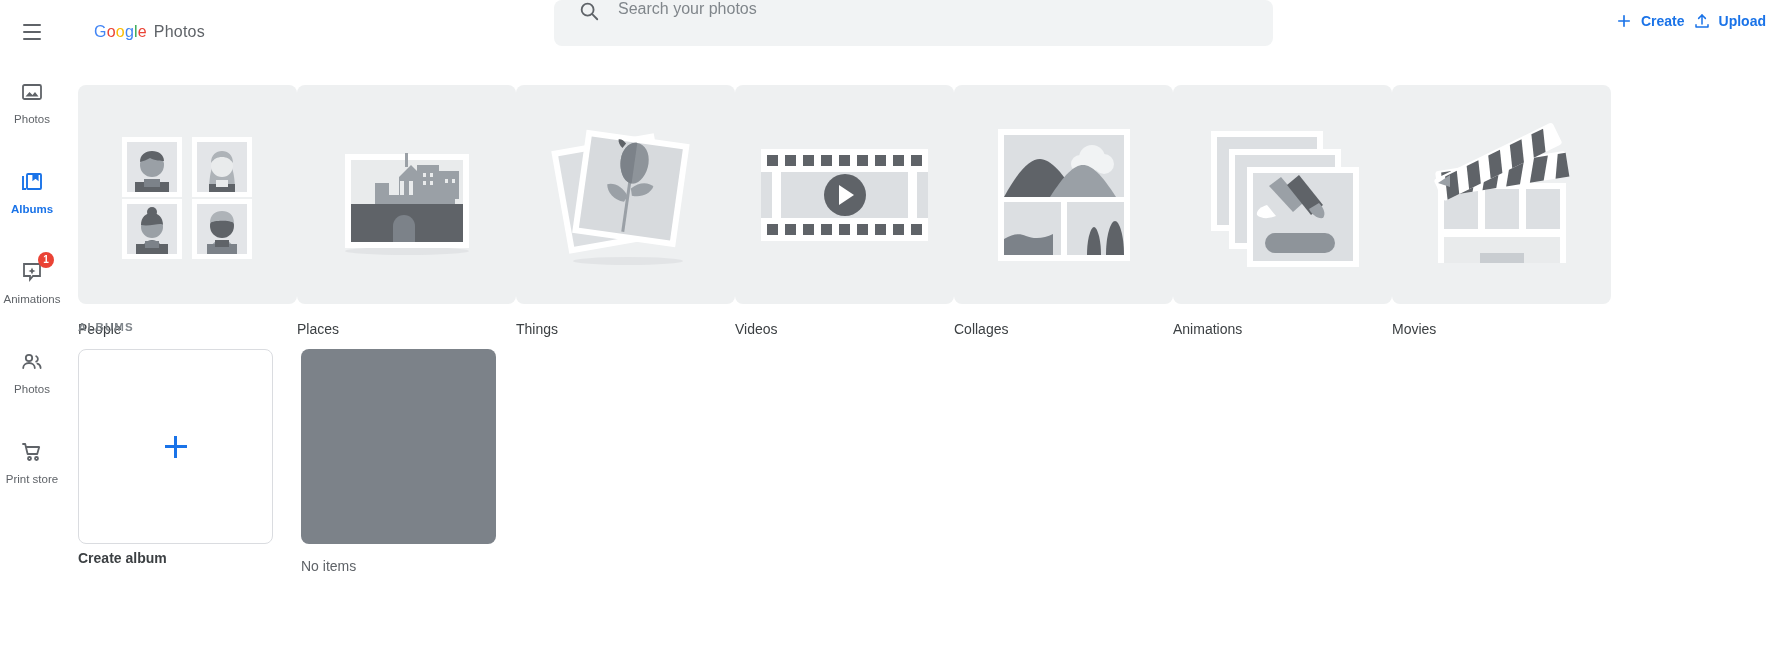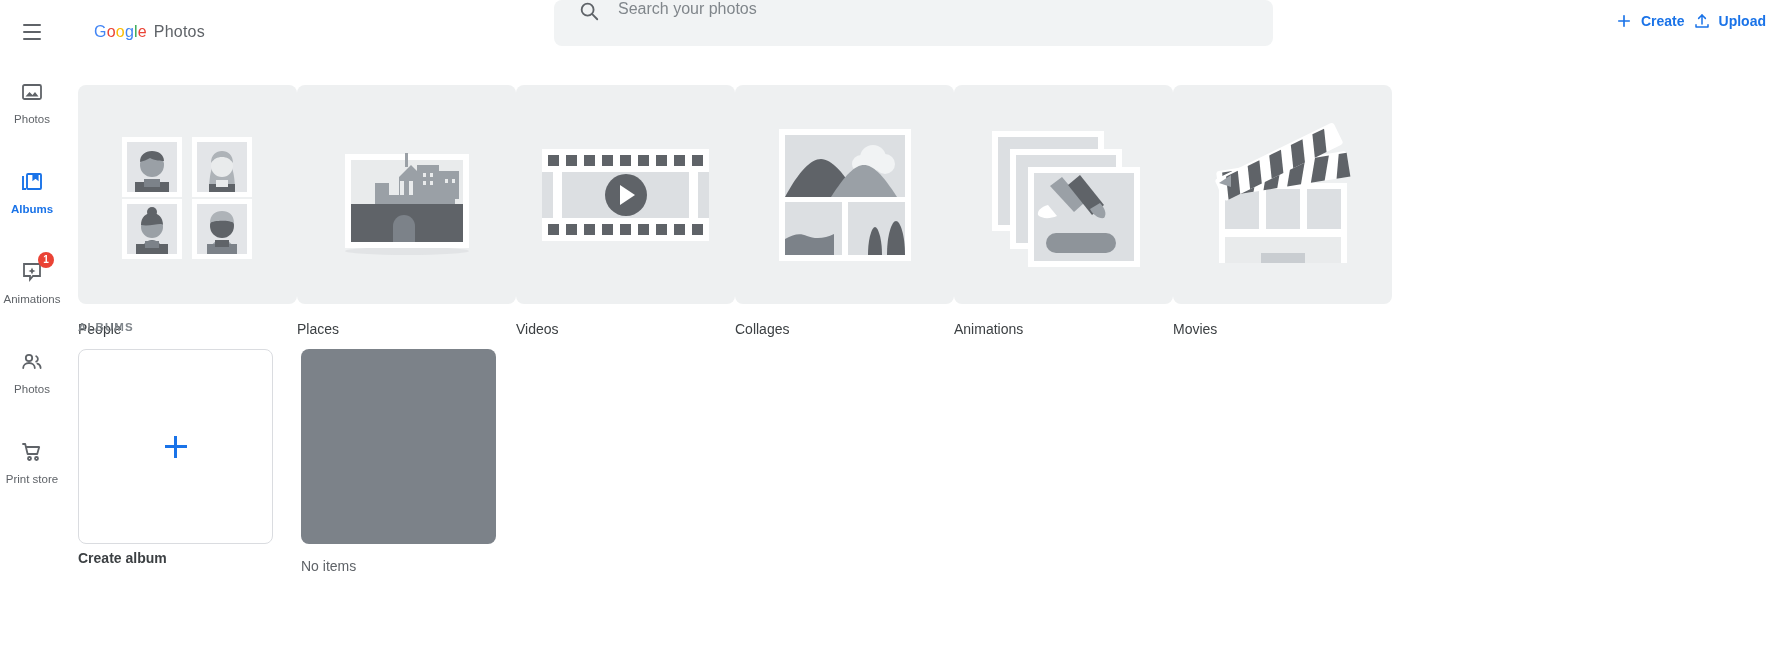--- a/index.html
+++ b/index.html
@@ -398,20 +398,42 @@
             <rect x="148" y="94" width="3" height="4"></rect>
               <rect x="155" y="94" width="3" height="4"></rect>
           </g>
           <rect x="103" y="96" width="4" height="14" fill="#e9ebec"></rect>
           <rect x="112" y="96" width="4" height="14" fill="#e9ebec"></rect>
         </svg>
       </div>
       <div class="cat-label">Places</div>
     </div>
 
+    <div class="cat-cell">
+      <div class="cat-card">
+        <svg viewBox="0 0 219 219">
+          <ellipse cx="112" cy="176" rx="55" ry="4" fill="#e2e4e6"></ellipse>
+          <g transform="rotate(-10 110 110)">
+            <rect x="44" y="54" width="104" height="104" fill="#ffffff"></rect>
+            <rect x="50" y="60" width="92" height="92" fill="#dcdfe2"></rect>
+          </g>
+          <g transform="rotate(8 118 110)">
+            <rect x="62" y="52" width="104" height="104" fill="#ffffff"></rect>
+            <rect x="68" y="58" width="92" height="92" fill="#d7dadd"></rect>
+            <path d="M112 148V96" stroke="#9aa0a6" stroke-width="3"></path>
+            <path d="M100 77c0-11 6-19 14-19s14 8 14 19-6 22-14 22-14-11-14-22z" fill="#8e949a"></path>
+            <path d="M100 77c0-11 6-19 14-19v41c-8 0-14-11-14-22z" fill="#7c8289"></path>
+            <path d="M103 60c-3-3-6-4-8-3 0 3 2 6 5 8z" fill="#5f6368"></path>
+            <path d="M112 112c-6-9-16-12-22-9 1 8 9 15 19 15z" fill="#9aa0a6"></path>
+            <path d="M114 104c7-8 17-9 22-5-2 8-11 13-20 12z" fill="#9aa0a6"></path>
+          </g>
+        </svg>
+      </div>
+      <div class="cat-label">Things</div>
+    </div>
 
     <div class="cat-cell">
       <div class="cat-card">
         <svg viewBox="0 0 219 219">
           <rect x="26" y="64" width="167" height="92" fill="#ffffff"></rect>
           <g fill="#5f6368">
             <rect x="32" y="70" width="11" height="11"></rect>
               <rect x="50" y="70" width="11" height="11"></rect>
             <rect x="68" y="70" width="11" height="11"></rect>
               <rect x="86" y="70" width="11" height="11"></rect>

